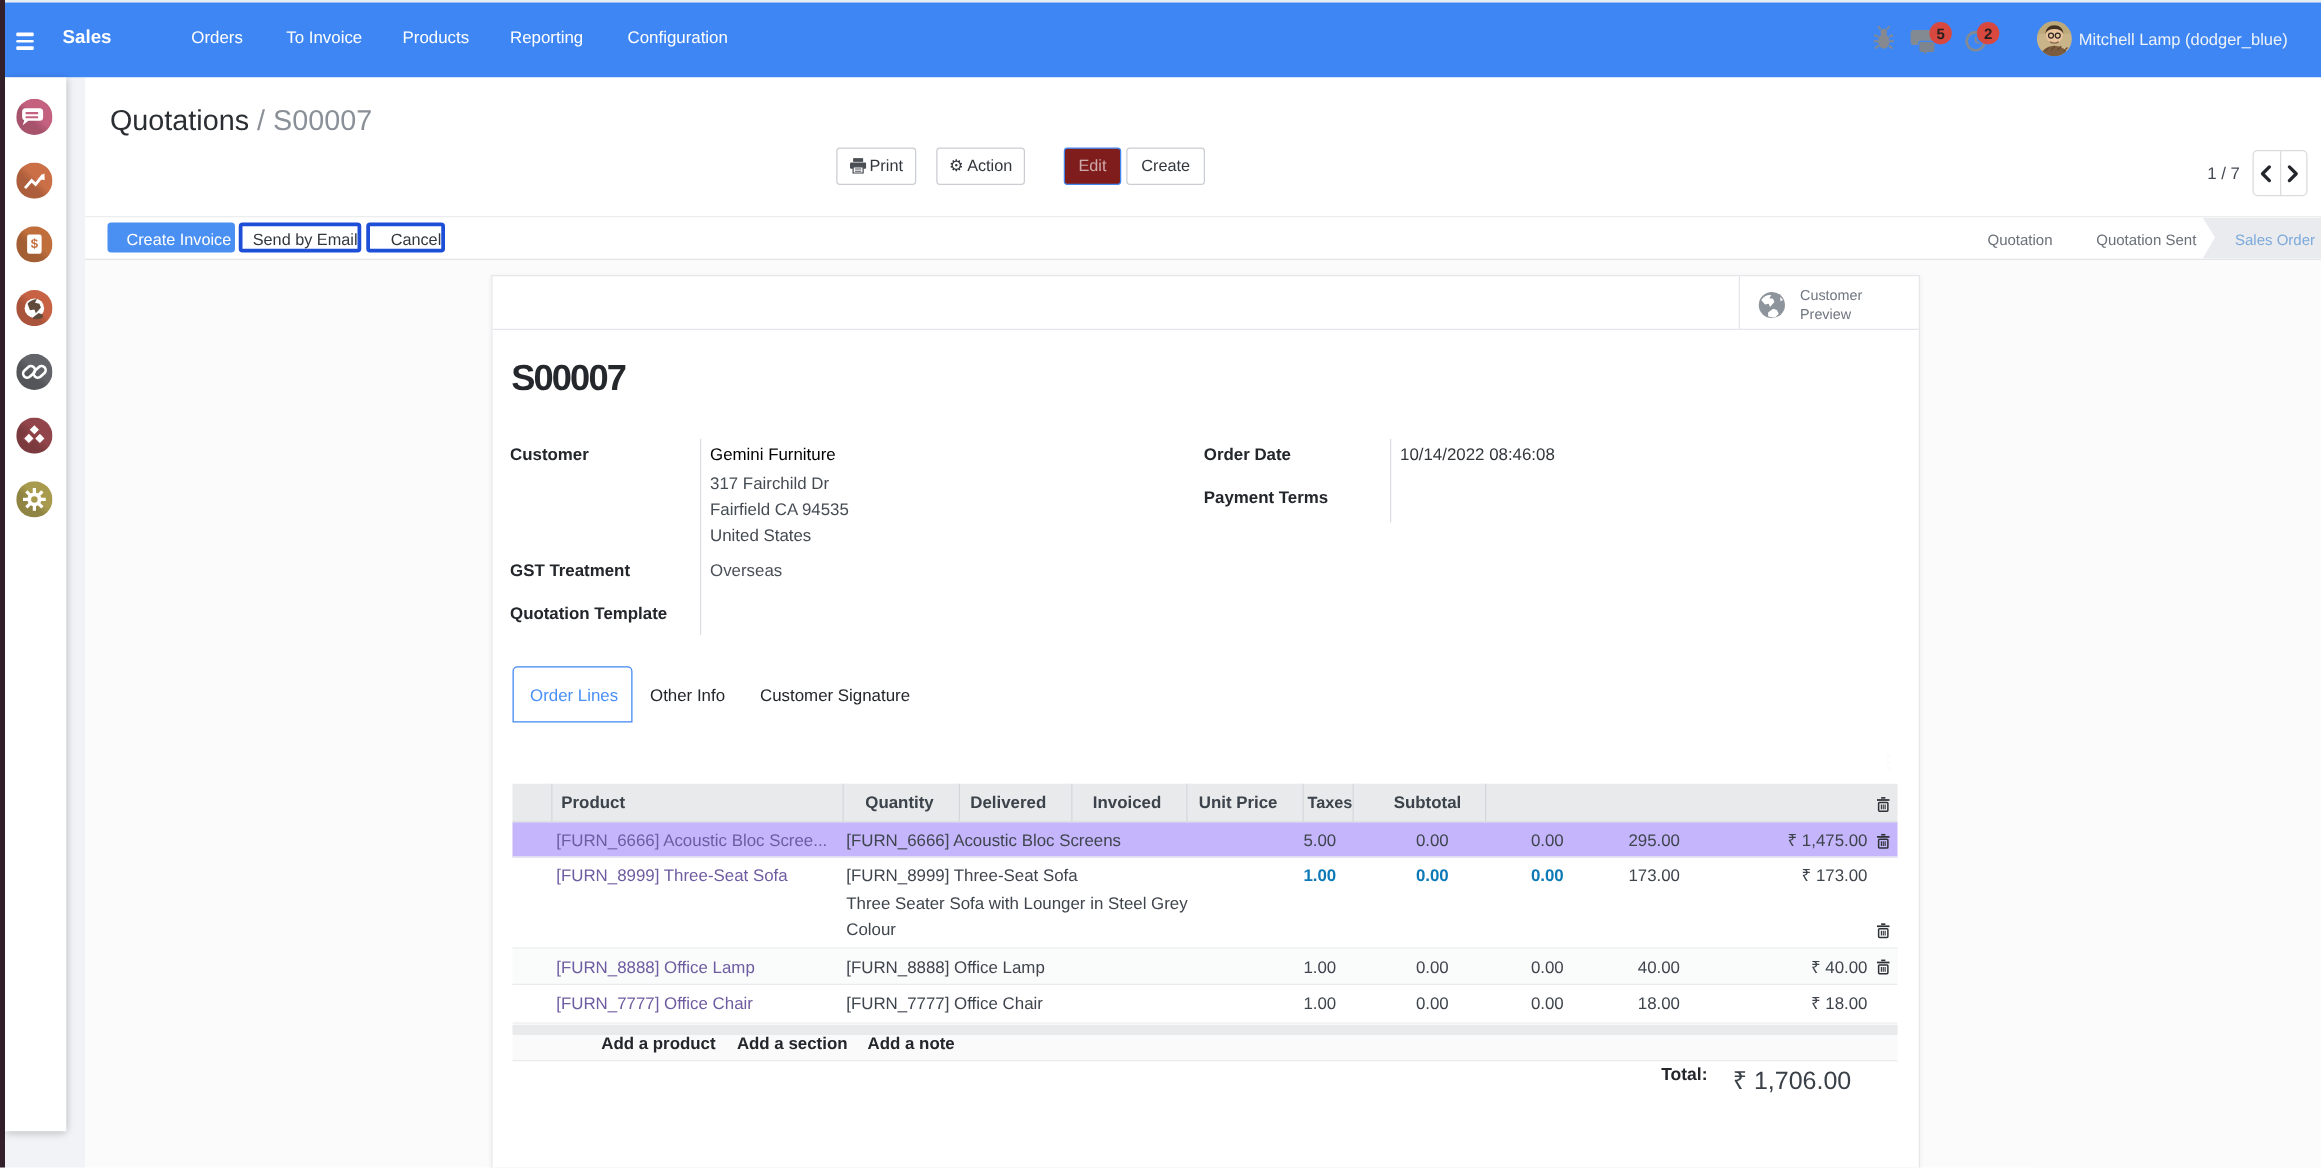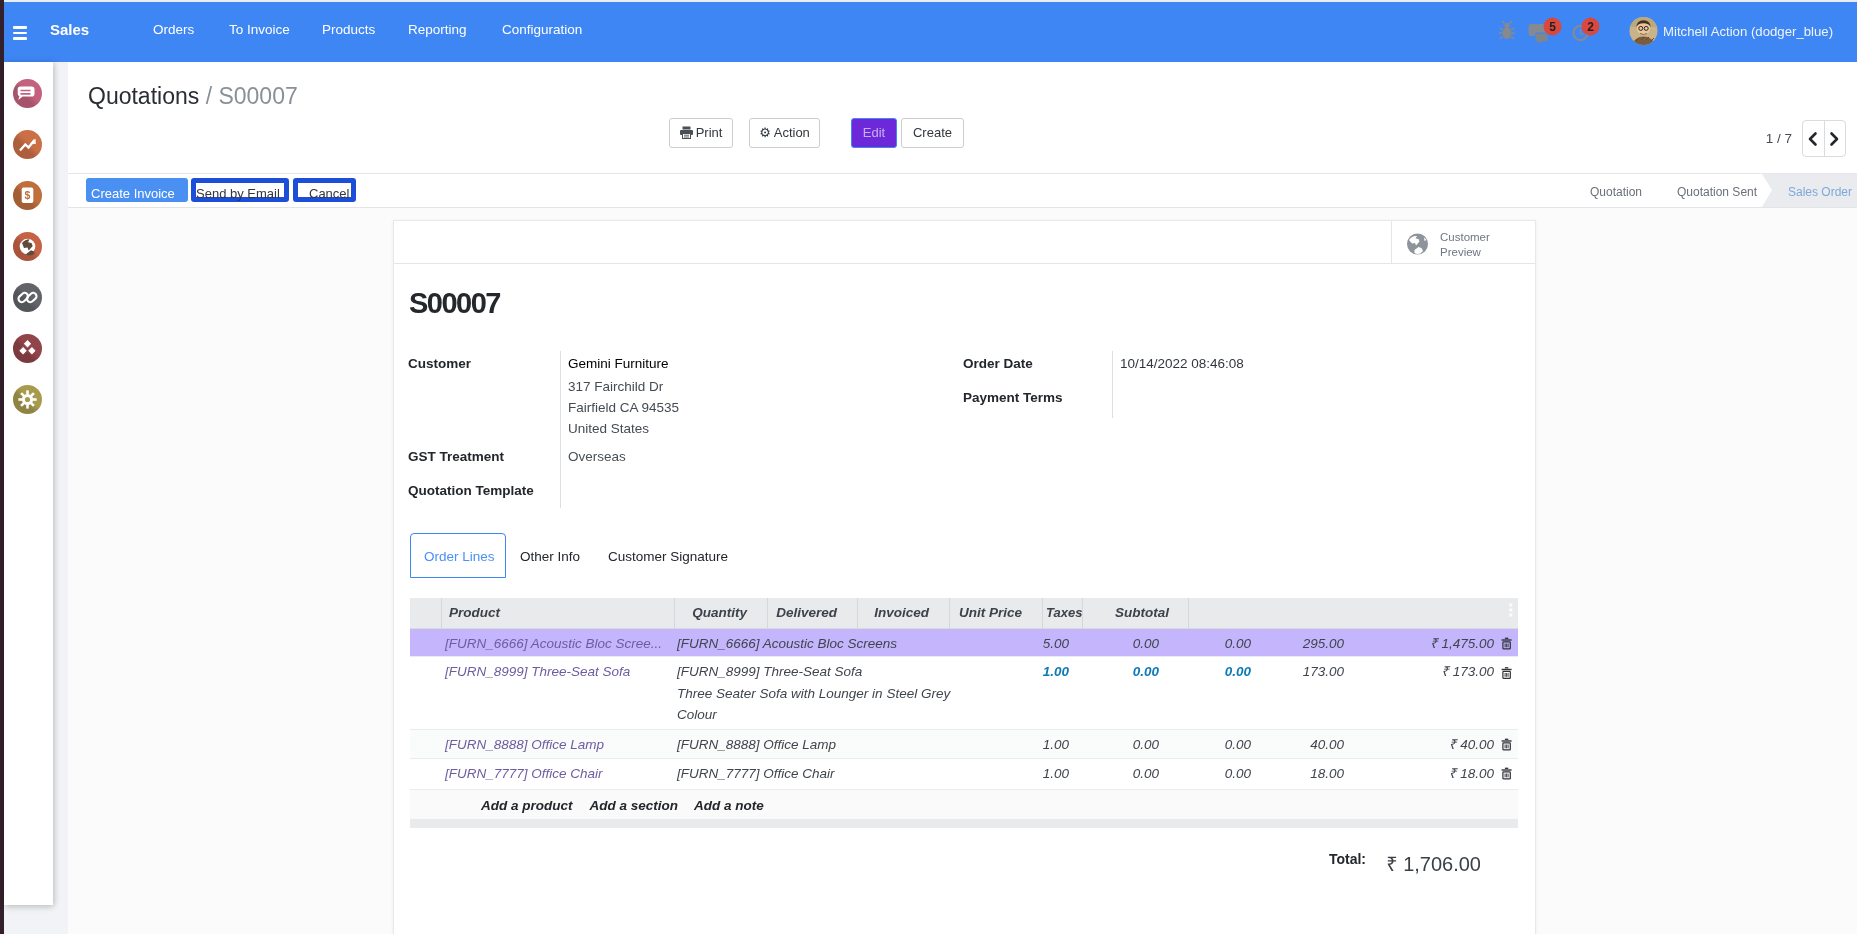--- a/index.html
+++ b/index.html
@@ -21,31 +21,31 @@
   #sheet    { left:393px; top:220px; width:1143px; height:714px; background:#fff;
               border:1px solid #e7e8eb; border-bottom:none;
               box-shadow:0 1px 4px rgba(0,0,0,.06); }
   
   .nav-item { position:absolute; top:0; height:60px; line-height:60px; font-size:13.5px; color:#fff; }
   #burger span { position:absolute; left:9px; width:14px; height:2.5px; background:#fff; border-radius:1px; }
   .navtxt { white-space:nowrap; }
   
   .btn { position:absolute; height:30px; line-height:28px; text-align:center; font-size:13px;
          color:#32373d; background:#fff; border:1px solid #cacdd1; border-radius:3px; }
-  .btn-blue { background:#6d28d9; border-color:#4286f1; color:#ffffff; }
-  .sbtn { position:absolute; top:178px; height:24px; line-height:22px; text-align:left; font-size:13px;
-          color:#32373d; background:#fff; border:5px solid #1d4ed8; border-radius:3px; }
+  .btn-blue { background:#7f1d1d; border-color:#4286f1; color:#ffffff; }
+  .sbtn { position:absolute; top:178px; height:24px; line-height:22px; text-align:right; font-size:13px;
+          color:#32373d; background:#fff; border:3px solid #1d4ed8; border-radius:3px; }
   .sbtn-blue { background:#4a8ff2; border-color:#4a8ff2; color:#fff; }
   
   .lbl { position:absolute; font-size:13.5px; font-weight:bold; color:#23262b; white-space:nowrap; }
   .val { position:absolute; font-size:13.5px; color:#454b53; white-space:nowrap; }
   .link { color:#000000; }
   .vline { position:absolute; width:1px; background:#dcdee2; }
   
-  #olt { position:absolute; left:410px; top:598px; width:1108px;font-style:italic; }
+  #olt { position:absolute; left:410px; top:627px; width:1108px; }
   .trow { position:relative; display:flex; width:1108px; border-bottom:1px solid #e9ebed; }
   .trow > div { flex:none; font-size:13.5px; color:#3f454d; padding-top:4px; line-height:21px;
                 white-space:nowrap; overflow:hidden; }
   .c0{width:31px;} .c1{width:233px; padding-left:4px;} .c2{width:310px; padding-left:3px;}
   .c3{width:93px;text-align:right;padding-right:8px;} .c4{width:90px;text-align:right;padding-right:8px;}
   .c5{width:92px;text-align:right;padding-right:8px;} .c6{width:93px;text-align:right;padding-right:8px;}
   .c7{width:40px;} .c8{width:106px;text-align:right;padding-right:4px;} .c9{width:20px;}
   #thead { background:#e9eaec; height:31px; border-bottom:1px solid #d8dadd; }
   #thead > div { font-weight:bold; color:#3c434b; font-size:13.5px; padding-top:6px; line-height:18px; }
   #thead .c3,#thead .c4,#thead .c5,#thead .c6 { padding-right:20px; } #thead .c8 { padding-right:19px; }
@@ -135,21 +135,21 @@
     <span style="top:29.5px"></span>
     <span style="top:35px"></span>
 </div>
 <div class="nav-item navtxt" style="left:50px;font-size:15px;font-weight:bold;">Sales</div>
 <div class="nav-item navtxt" style="left:153px;">Orders</div>
 <div class="nav-item navtxt" style="left:229px;">To Invoice</div>
 <div class="nav-item navtxt" style="left:322px;">Products</div>
 <div class="nav-item navtxt" style="left:408px;">Reporting</div>
 <div class="nav-item navtxt" style="left:502px;">Configuration</div>
 
-<div class="nav-item navtxt" style="left:1663px;top:2px;color:#eef3fa;font-size:13.2px;">Mitchell Action (dodger_blue)</div>
+<div class="nav-item navtxt" style="left:1663px;top:2px;color:#eef3fa;font-size:13.2px;">Mitchell Lamp (dodger_blue)</div>
 
 <div class="abs" style="left:88px;top:83px;font-size:23px;color:#2a2e33;">Quotations <span style="color:#8a9097">/ S00007</span></div>
 
 <div class="btn" style="left:669px;top:118px;width:64px;"><svg width="13" height="13" viewBox="0 0 13 13" style="vertical-align:-2px;margin-right:3px;">
       <g fill="#4a4f55">
         <rect x="2.5" y="0.5" width="8" height="3"></rect>
         <rect x="0" y="4" width="13" height="5" rx="1"></rect>
         <rect x="2.5" y="7.5" width="8" height="5" fill="#fff" stroke="#4a4f55" stroke-width="1"></rect>
         <path d="M4 9.2 h5 M4 11 h5" stroke="#4a4f55" stroke-width="0.9"></path>
       </g>

